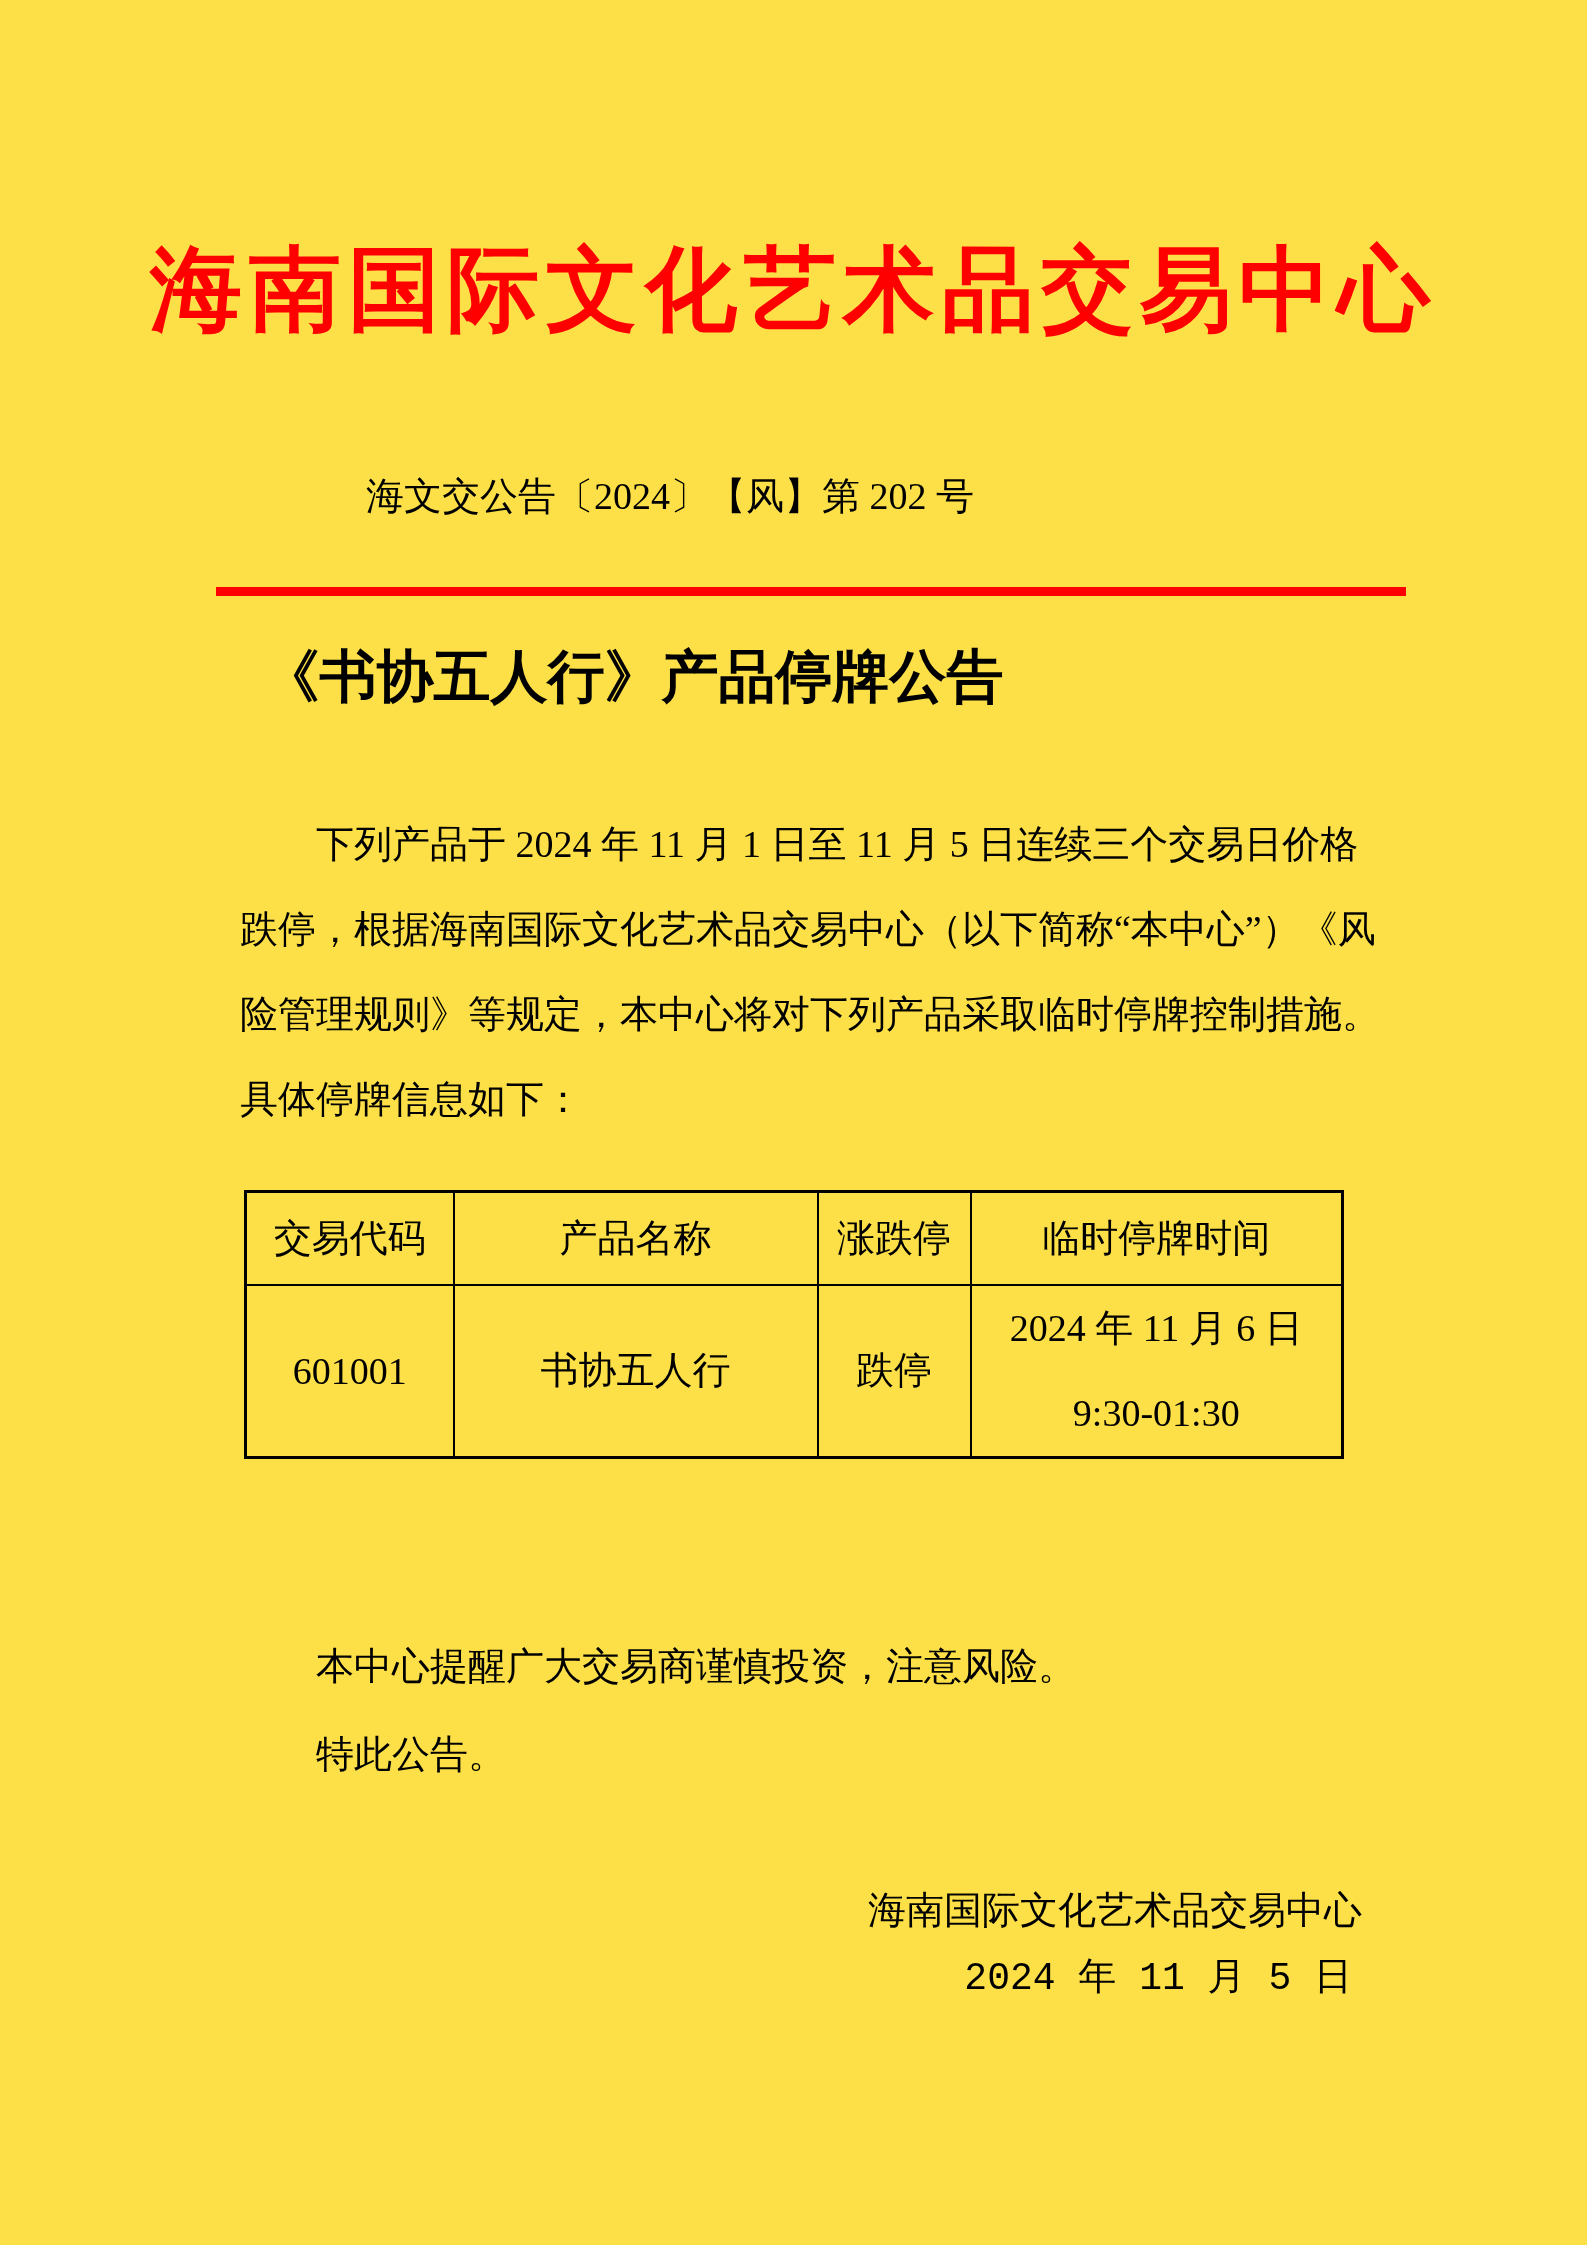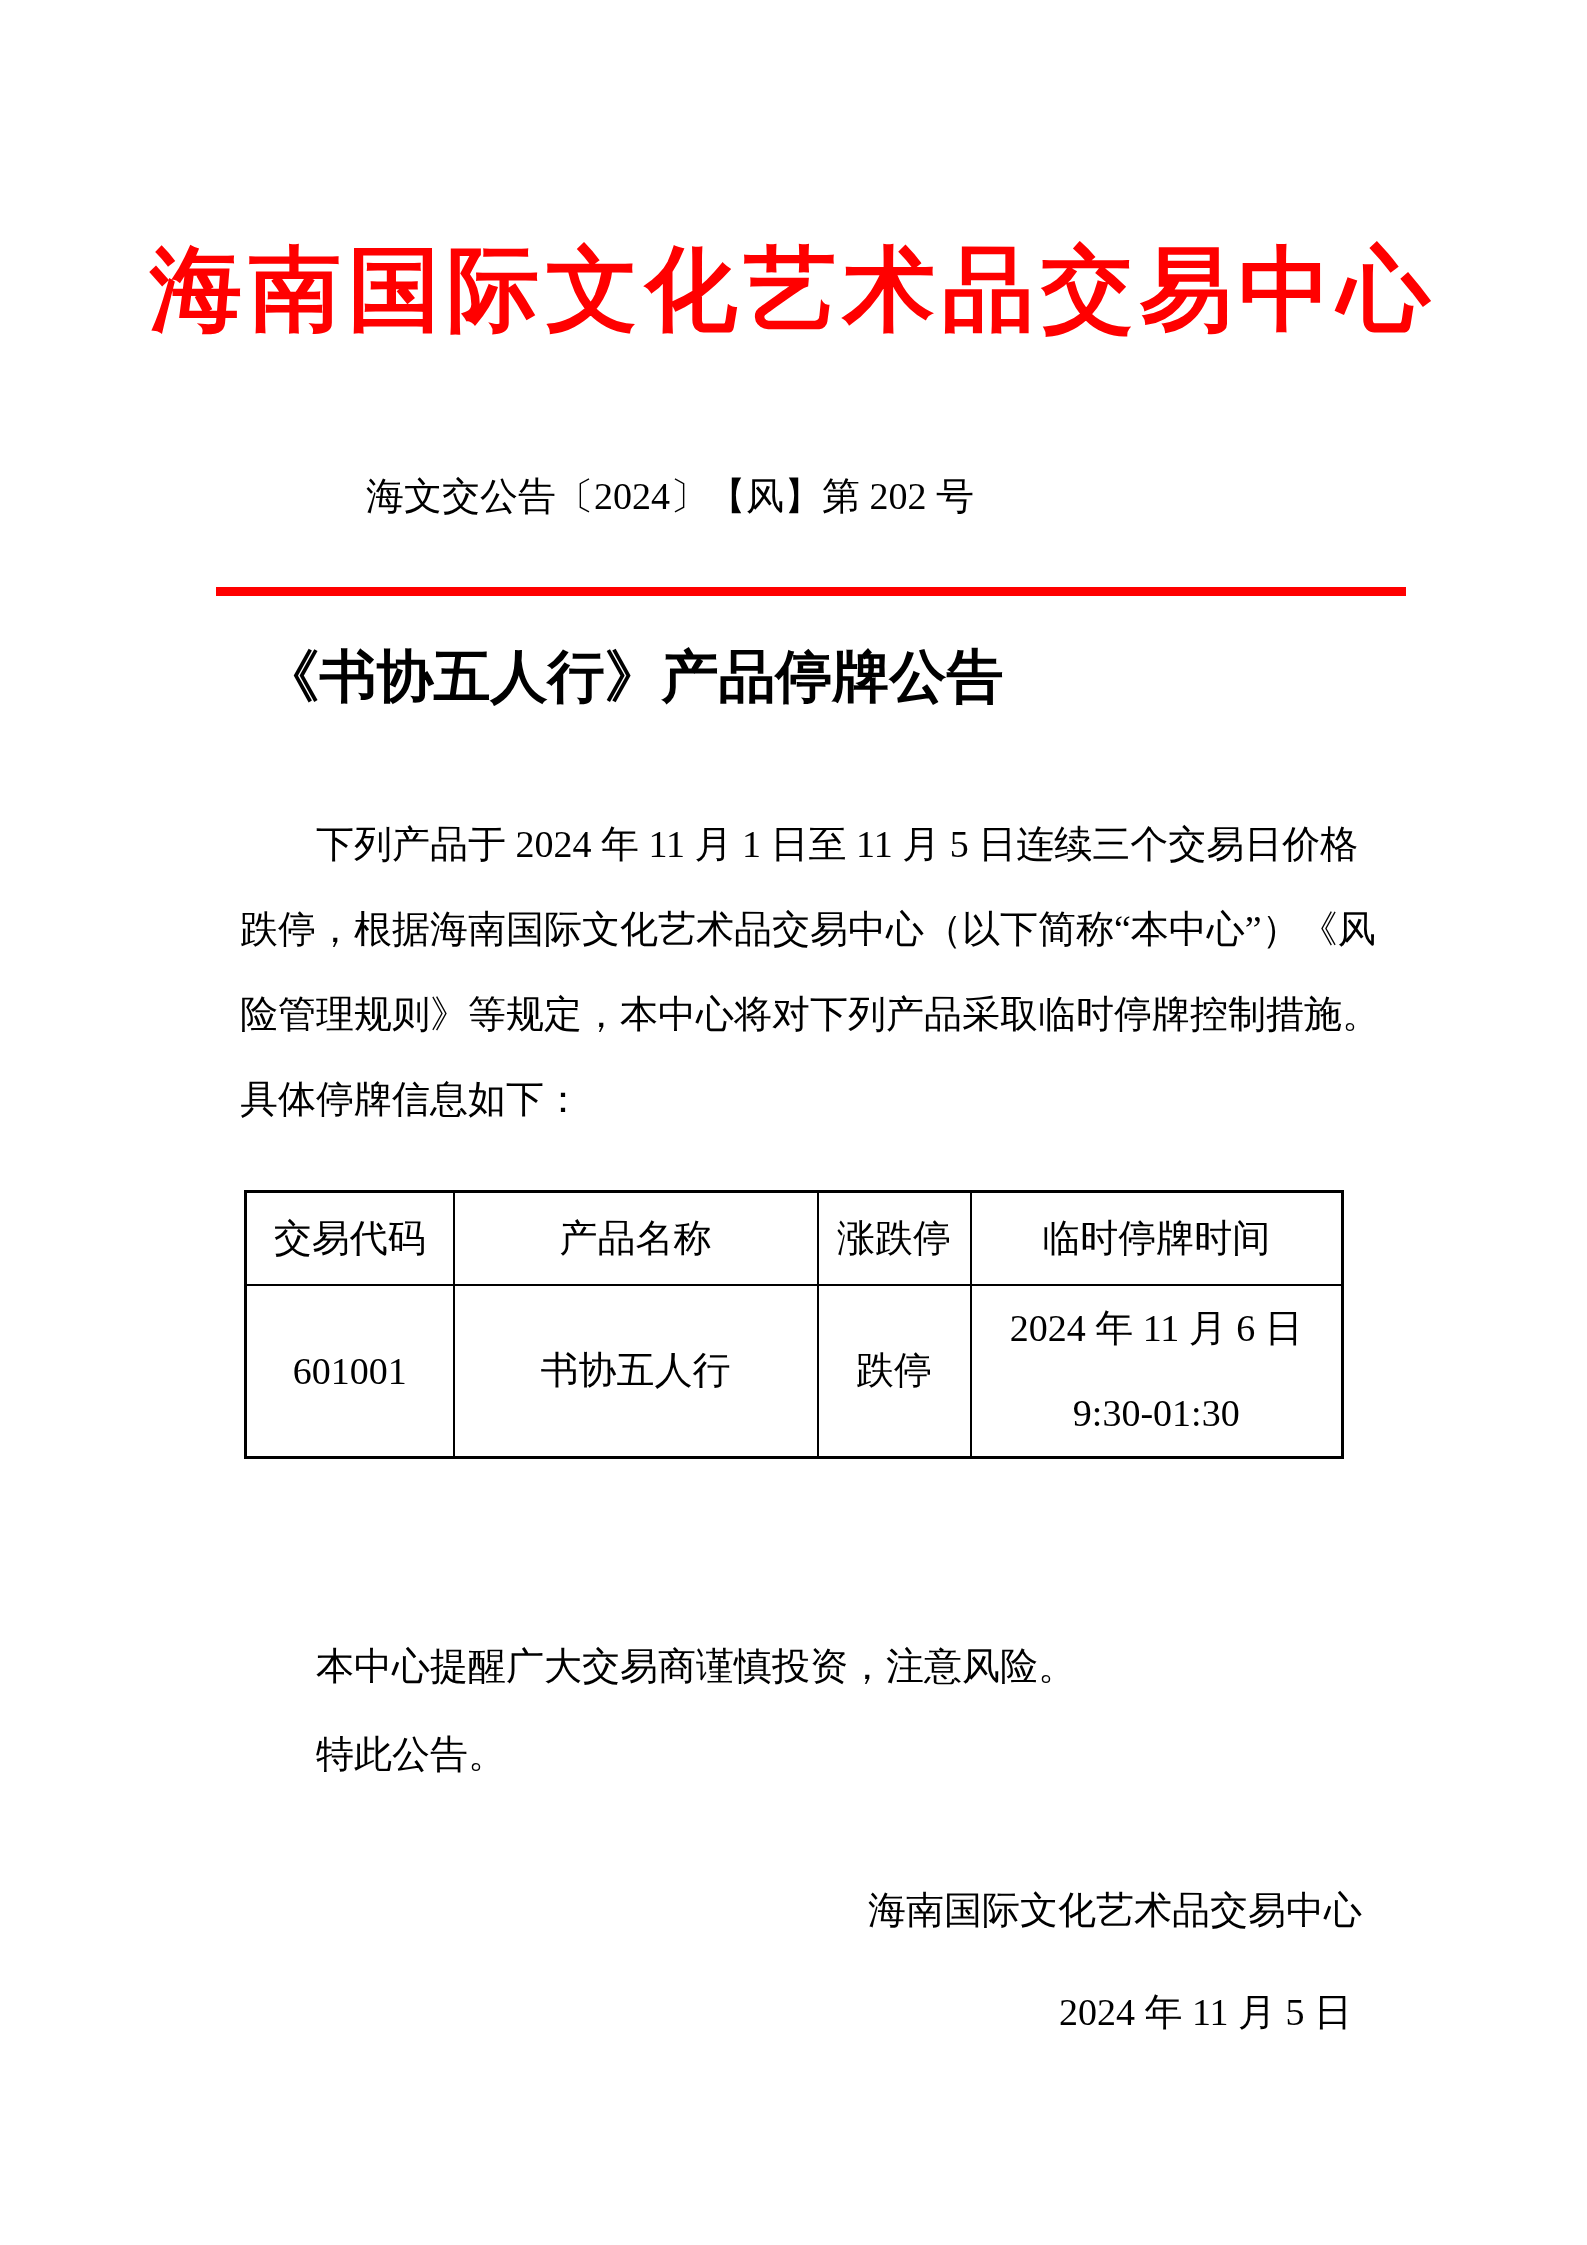--- a/index.html
+++ b/index.html
@@ -2,21 +2,21 @@
 <html><head>
 <meta charset="utf-8">
 <style>
   * { margin: 0; padding: 0; box-sizing: border-box; }
   html, body { background: #888; }
   .page {
     position: relative;
     width: 1587px;
     height: 2245px;
     margin: 0 auto;
-    background: #ffffff;
+    background: #fde047;
     color: #000000;
     font-family: "Liberation Serif", "DejaVu Serif", serif;
     overflow: hidden;
     padding-left: 42px;
   }
   .org-title {
     position: absolute;
     top: 234px;
     left: 0;
     width: 1587px;
@@ -98,21 +98,21 @@
   .sign-block {
     position: absolute;
     top: 1882px;
     left: 240px;
     width: 1122px;
     text-align: right;
     font-size: 38px;
     line-height: 56px;
   }
   .sign-block .sign-org { white-space: nowrap; }
-  .sign-block .sign-date { margin-top: 46px; padding-right: 10px; white-space: nowrap; }
+  .sign-block .sign-date { margin-top: 13px; padding-right: 10px; white-space: nowrap; font-family: Liberation Mono, monospace; }
 </style>
 </head>
 <body>
 
 <div class="page">
 
   <div class="org-title">海南国际文化艺术品交易中心</div>
 
   <div class="doc-number">海文交公告〔2024〕【风】第 202 号</div>
 

